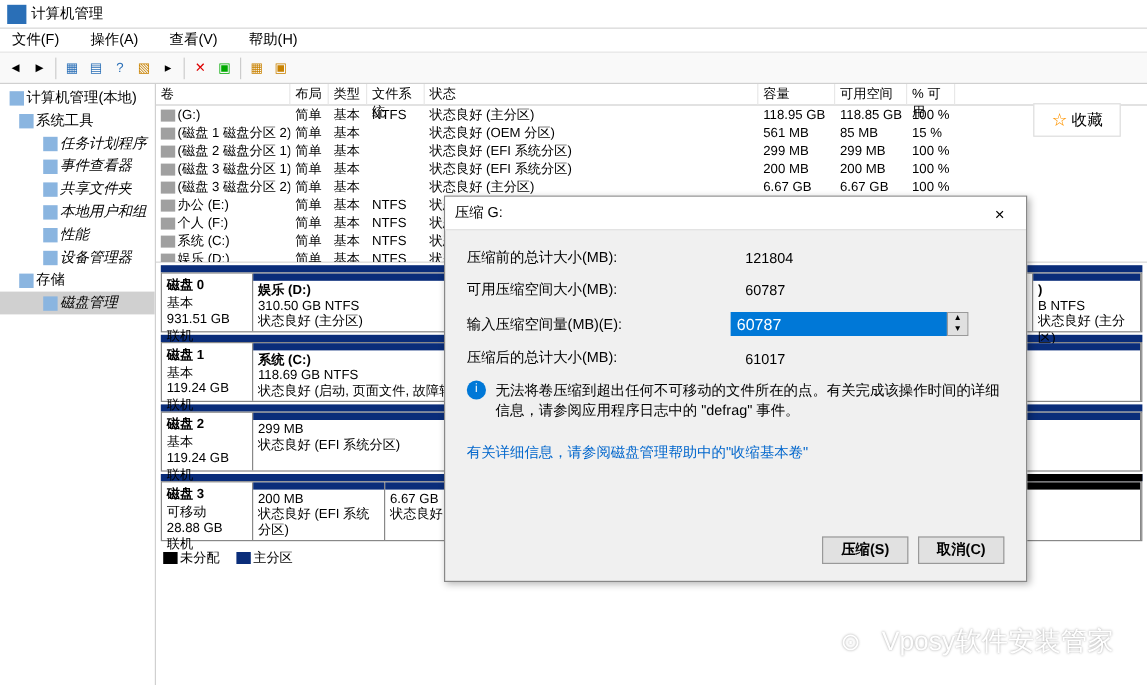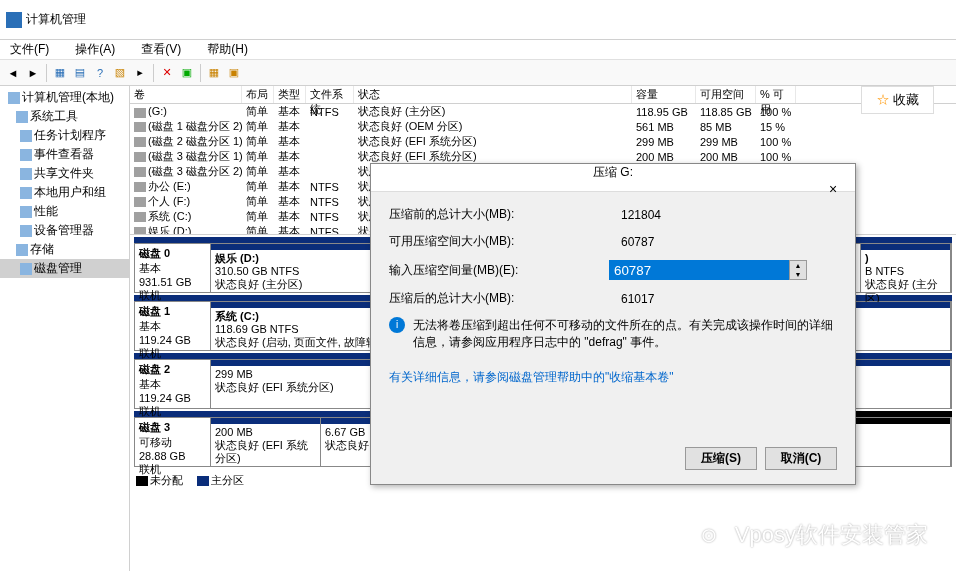--- a/index.html
+++ b/index.html
@@ -1,28 +1,28 @@
 <!DOCTYPE html>
 <html><head>
 <meta charset="utf-8">
 <style>
 * { box-sizing: border-box; margin: 0; padding: 0; font-family: "Microsoft YaHei", SimSun, sans-serif; }
 body { background: #fff; font-size: 12px; color: #000; width: 956px; height: 571px; overflow: hidden; }
-.titlebar { height: 40px; background: #fff; border-bottom: 1px solid #d0d0d0; padding: 2px 6px; display: flex; align-items: center; gap: 4px; }
+.titlebar { height: 24px; background: #fff; border-bottom: 1px solid #d0d0d0; padding: 2px 6px; display: flex; align-items: center; gap: 4px; }
 .titlebar .icon { width: 16px; height: 16px; background: #2a6fb7; display: inline-block; }
 .menubar { height: 20px; background: #fff; border-bottom: 1px solid #e0e0e0; padding: 0 4px; display: flex; align-items: center; gap: 14px; }
 .menubar span { padding: 2px 6px; cursor: pointer; }
 .toolbar { height: 26px; background: #f9f9f9; border-bottom: 1px solid #d0d0d0; display: flex; align-items: center; gap: 2px; padding: 0 4px; }
 .tbtn { width: 18px; height: 18px; display: flex; align-items: center; justify-content: center; cursor: pointer; font-size: 11px; }
 .sep { width: 1px; height: 18px; background: #ccc; margin: 0 2px; }
 .content { display: flex; height: calc(571px - 68px); }
 .tree { width: 130px; border-right: 1px solid #d0d0d0; background: #fff; overflow: auto; padding: 2px 0; }
 .tree-item { padding: 1px 2px 1px 8px; white-space: nowrap; display: flex; align-items: center; gap: 2px; cursor: pointer; }
 .tree-item.l1 { padding-left: 16px; }
-.tree-item.l2 { padding-left: 20px; }
+.tree-item.l2 { padding-left: 36px; font-style: italic; }
 .tree-item.sel { background: #d0d0d0; }
 .tree-item .ti { width: 12px; height: 12px; background: #8ab5e0; display: inline-block; flex-shrink: 0; }
 .main { flex: 1; display: flex; flex-direction: column; overflow: hidden; }
 .vol-table { border-bottom: 1px solid #d0d0d0; }
 .vhead { display: flex; background: #fff; border-bottom: 1px solid #d0d0d0; height: 18px; }
 .vhead > div { padding: 1px 4px; border-right: 1px solid #e8e8e8; font-size: 11px; }
 .vbody { max-height: 130px; overflow: auto; }
 .vrow { display: flex; height: 15px; align-items: center; }
 .vrow > div { padding: 0 4px; font-size: 11px; white-space: nowrap; overflow: hidden; }
 .vrow .vi { width: 12px; height: 10px; background: #a0a0a0; display: inline-block; margin-right: 2px; vertical-align: middle; }
@@ -32,21 +32,21 @@
 .disk-bar { height: 6px; background: #0a2d7a; margin: 2px 4px 0 4px; display: flex; }
 .disk-row { display: flex; height: 50px; margin: 0 4px; border: 1px solid #888; }
 .disk-info { width: 76px; border-right: 1px solid #888; padding: 2px 4px; font-size: 11px; position: relative; }
 .disk-info b { font-weight: bold; }
 .disk-part { border-right: 1px solid #888; padding: 2px 4px; font-size: 11px; position: relative; }
 .disk-part .pbar { position: absolute; top: 0; left: 0; right: 0; height: 6px; background: #0a2d7a; }
 .disk-part .ptxt { margin-top: 6px; line-height: 1.2; }
 .legend { padding: 4px 6px; font-size: 11px; display: flex; gap: 14px; }
 .leg-sw { width: 12px; height: 10px; display: inline-block; vertical-align: middle; margin-right: 2px; }
 .dialog { position: absolute; top: 163px; left: 370px; width: 486px; height: 322px; background: #f0f0f0; border: 1px solid #888; box-shadow: 2px 2px 6px rgba(0,0,0,.3); z-index: 100; }
-.dlg-title { height: 28px; background: #fff; border-bottom: 1px solid #ddd; display: flex; align-items: center; padding: 0 8px; font-size: 12px; flex-direction: column; }
+.dlg-title { height: 28px; background: #fff; border-bottom: 1px solid #ddd; display: flex; align-items: center; padding: 0 8px; font-size: 12px; }
 .dlg-close { margin-left: auto; width: 28px; text-align: center; cursor: pointer; font-size: 14px; }
 .dlg-body { padding: 14px 18px; font-size: 12px; }
 .dlg-row { display: flex; align-items: center; margin-bottom: 10px; }
 .dlg-row label { width: 220px; }
 .dlg-val { flex: 1; margin-left: 12px; }
 .dlg-input { width: 180px; height: 20px; border: 1px solid #0078d7; background: #0078d7; color: #fff; padding: 0 4px; }
 .dlg-spin { display: inline-flex; flex-direction: column; border: 1px solid #999; height: 20px; }
 .dlg-spin button { height: 10px; width: 16px; font-size: 7px; border: none; background: #e0e0e0; cursor: pointer; }
 .dlg-info { display: flex; gap: 8px; margin-top: 8px; line-height: 1.4; }
 .dlg-info .ii { width: 16px; height: 16px; background: #0078d7; border-radius: 50%; color: #fff; text-align: center; font-size: 10px; line-height: 16px; flex-shrink: 0; }

